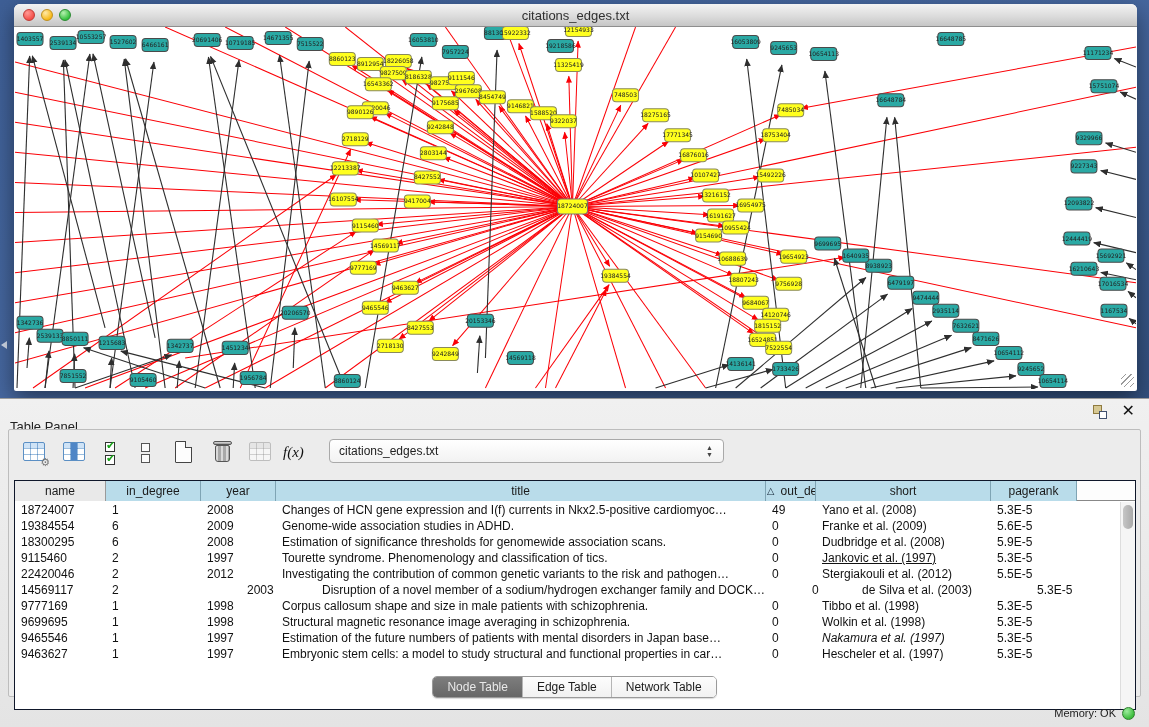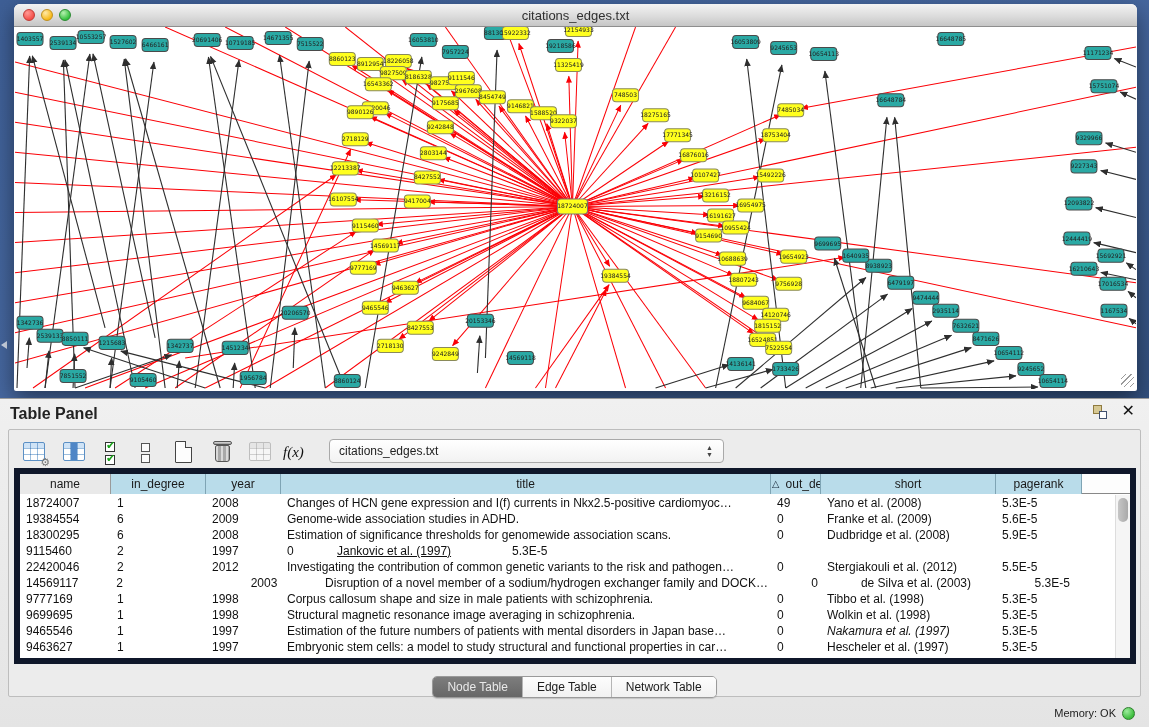--- a/index.html
+++ b/index.html
@@ -25,21 +25,21 @@
   .canvas-wrap svg { display:block; }
   .grip { position:absolute; right:2px; bottom:2px; width:13px; height:13px;
     background:repeating-linear-gradient(135deg,transparent 0 3px,#9a9a9a 3px 4px); }
   .side-arrow { position:absolute; left:1px; top:341px; width:0; height:0;
     border-top:4px solid transparent; border-bottom:4px solid transparent; border-right:6px solid #cfd9e8; }
 
   
   .table-panel { position:absolute; left:0; top:398px; width:1149px; height:329px;
     background:linear-gradient(180deg,#f0f0f0,#e4e4e4); border-top:1px solid #9b9b9b; }
   .panel-header { position:relative; height:26px; }
-  .panel-header .ptitle { position:absolute; left:10px; top:6px; font-size:16px; color:#222;font-weight:bold; }
+  .panel-header .ptitle { position:absolute; left:10px; top:20px; font-size:13px; color:#222; }
   .float-icon { position:absolute; right:42px; top:6px; width:14px; height:14px; }
   .float-icon .sq1 { position:absolute; left:0; top:0; width:9px; height:9px; border:1.5px solid #8f7a3e; background:#d6c893; }
   .float-icon .sq2 { position:absolute; right:0; bottom:0; width:8px; height:8px; border:1.5px solid #40506e; background:#fff; }
   .close-x { position:absolute; right:14px; top:3px; font-size:16px; font-weight:bold; color:#111; line-height:18px; }
 
   .panel-body { position:absolute; left:8px; top:30px; width:1133px; height:268px;
     background:#ececec; border:1px solid #bdbdbd; border-radius:2px; }
 
   .toolbar { position:relative; height:46px; }
   .tb-icon { position:absolute; top:9px; width:28px; height:28px; cursor:pointer; }
@@ -58,21 +58,21 @@
   .doc:after { content:""; position:absolute; right:-1px; top:-1px; width:6px; height:6px;
     background:#ececec; border-left:1.2px solid #444; border-bottom:1.2px solid #444; }
   .trash-lid { position:absolute; left:4px; top:2px; width:19px; height:4px; background:linear-gradient(180deg,#ddd,#999); border:1px solid #555; border-radius:2px; }
   .trash-body { position:absolute; left:6px; top:6px; width:15px; height:17px; border:1px solid #555; border-radius:2px 2px 3px 3px;
     background:repeating-linear-gradient(90deg,#d9d9d9 0 2px,#a8a8a8 2px 5px); }
   .fx { position:absolute; top:5px; font-family:"Liberation Serif","DejaVu Serif",serif; font-style:italic; font-size:15px; color:#111; }
   .tbl-select { position:absolute; left:270px; top:9px; width:395px; height:24px; background:linear-gradient(180deg,#ffffff,#f2f2f2);
     border:1px solid #a9a9a9; border-radius:4px; font-size:12px; color:#222; line-height:22px; padding-left:9px; cursor:pointer; }
   .tbl-select .stepper { position:absolute; right:10px; top:4px; font-size:7px; color:#444; line-height:7px; text-align:center; }
 
-  .grid { position:absolute; left:5px; top:38px; width:1122px; height:196px; background:#fff; border:6px solid #0f172a; overflow:hidden; }
+  .grid { position:absolute; left:5px; top:50px; width:1122px; height:230px; background:#fff; border:1px solid #0f172a; overflow:hidden; }
   .gh { display:flex; height:20px; border-bottom:1px solid #888; }
   .gh .hc { height:20px; font-size:12px; color:#1a1a1a; text-align:center; line-height:20px;
     background:#b9dcea; border-right:1px solid #7fa4b4; overflow:hidden; white-space:nowrap; cursor:pointer; }
   .gh .hc.first { background:#e9e9e9; border-right:1px solid #9a9a9a; }
   .gh .hfill { flex:1; background:#fdfdfd; }
   .sort-tri { display:inline-block; transform:scale(.8); color:#123; margin-right:2px; }
   .rows { position:absolute; left:0; top:21px; right:16px; bottom:0; }
   .trow { display:flex; height:16px; line-height:16px; font-size:12px; color:#111; cursor:default; }
   .trow .tc { padding-left:6px; overflow:hidden; white-space:nowrap; }
   .vscroll { position:absolute; right:0; top:21px; width:15px; bottom:0; background:#f5f5f5; border-left:1px solid #ddd; }
@@ -802,20 +802,21 @@
               <div class="tc" style="width: 75px;">2008</div>
               <div class="tc" style="width: 490px;">Estimation of significance thresholds for genomewide association scans.</div>
               <div class="tc" style="width: 50px;">0</div>
               <div class="tc" style="width: 175px;">Dudbridge et al. (2008)</div>
               <div class="tc" style="width: 86px;">5.9E-5</div>
             </div>
             <div class="trow">
               <div class="tc" style="width: 91px;">9115460</div>
               <div class="tc" style="width: 95px;">2</div>
               <div class="tc" style="width: 75px;">1997</div>
+              <div class="tc" style="width: 490px;">Tourette syndrome. Phenomenology and classification of tics.</div>
               <div class="tc" style="width: 50px;">0</div>
               <div class="tc" style="width: 175px; text-decoration: underline;">Jankovic et al. (1997)</div>
               <div class="tc" style="width: 86px;">5.3E-5</div>
             </div>
             <div class="trow">
               <div class="tc" style="width: 91px;">22420046</div>
               <div class="tc" style="width: 95px;">2</div>
               <div class="tc" style="width: 75px;">2012</div>
               <div class="tc" style="width: 490px;">Investigating the contribution of common genetic variants to the risk and pathogen…</div>
               <div class="tc" style="width: 50px;">0</div>

